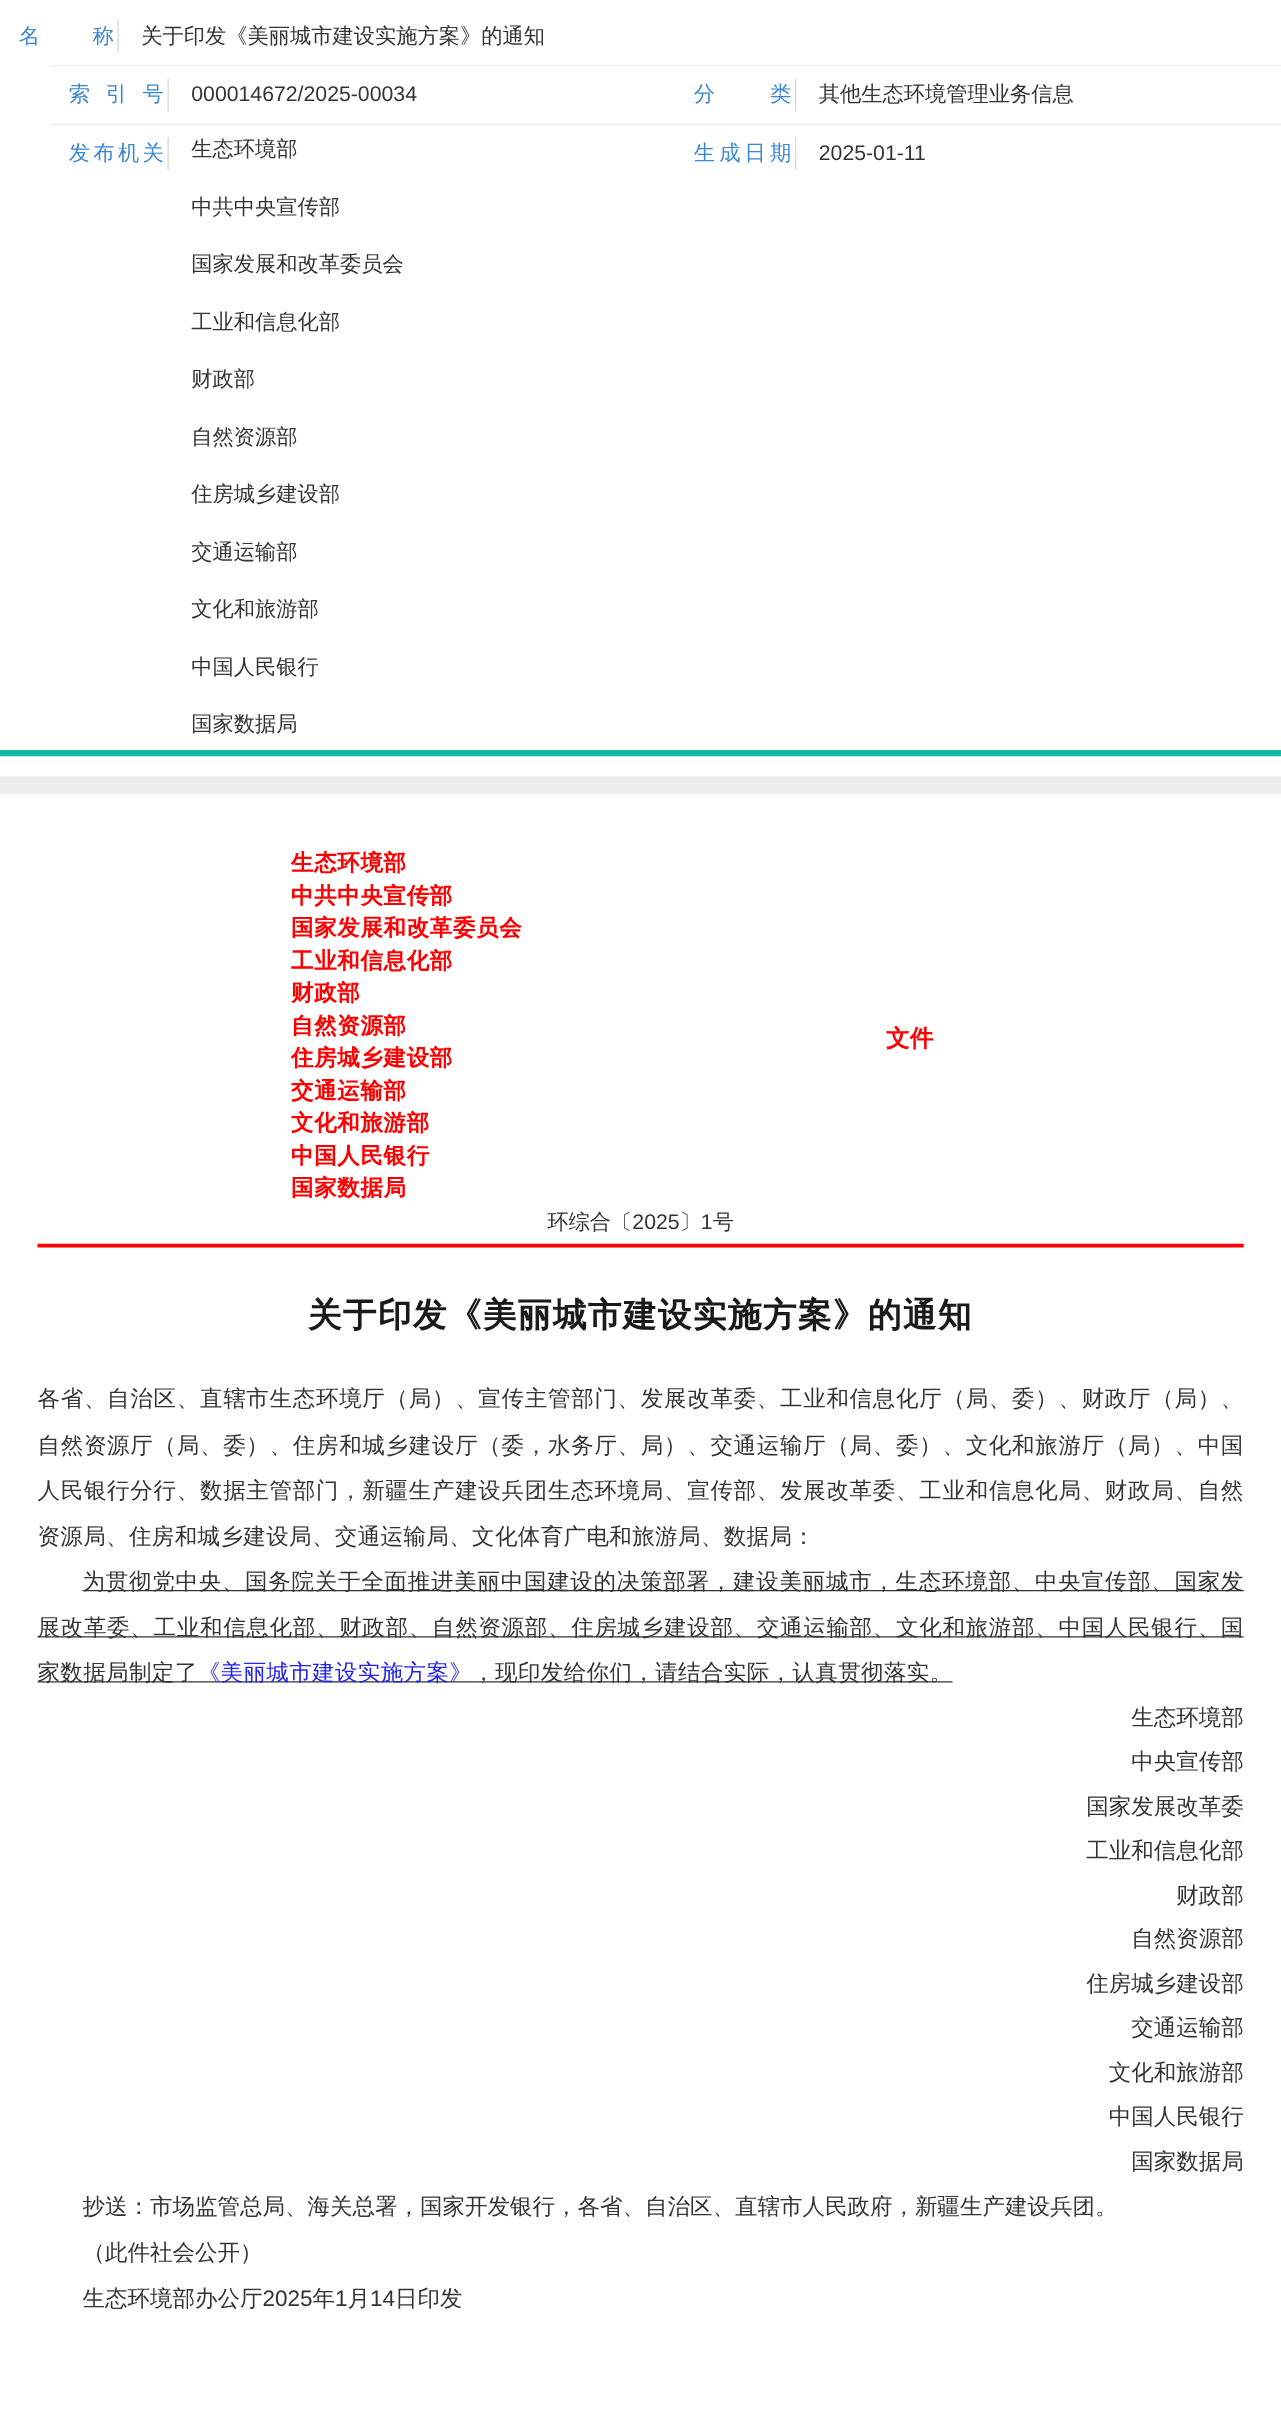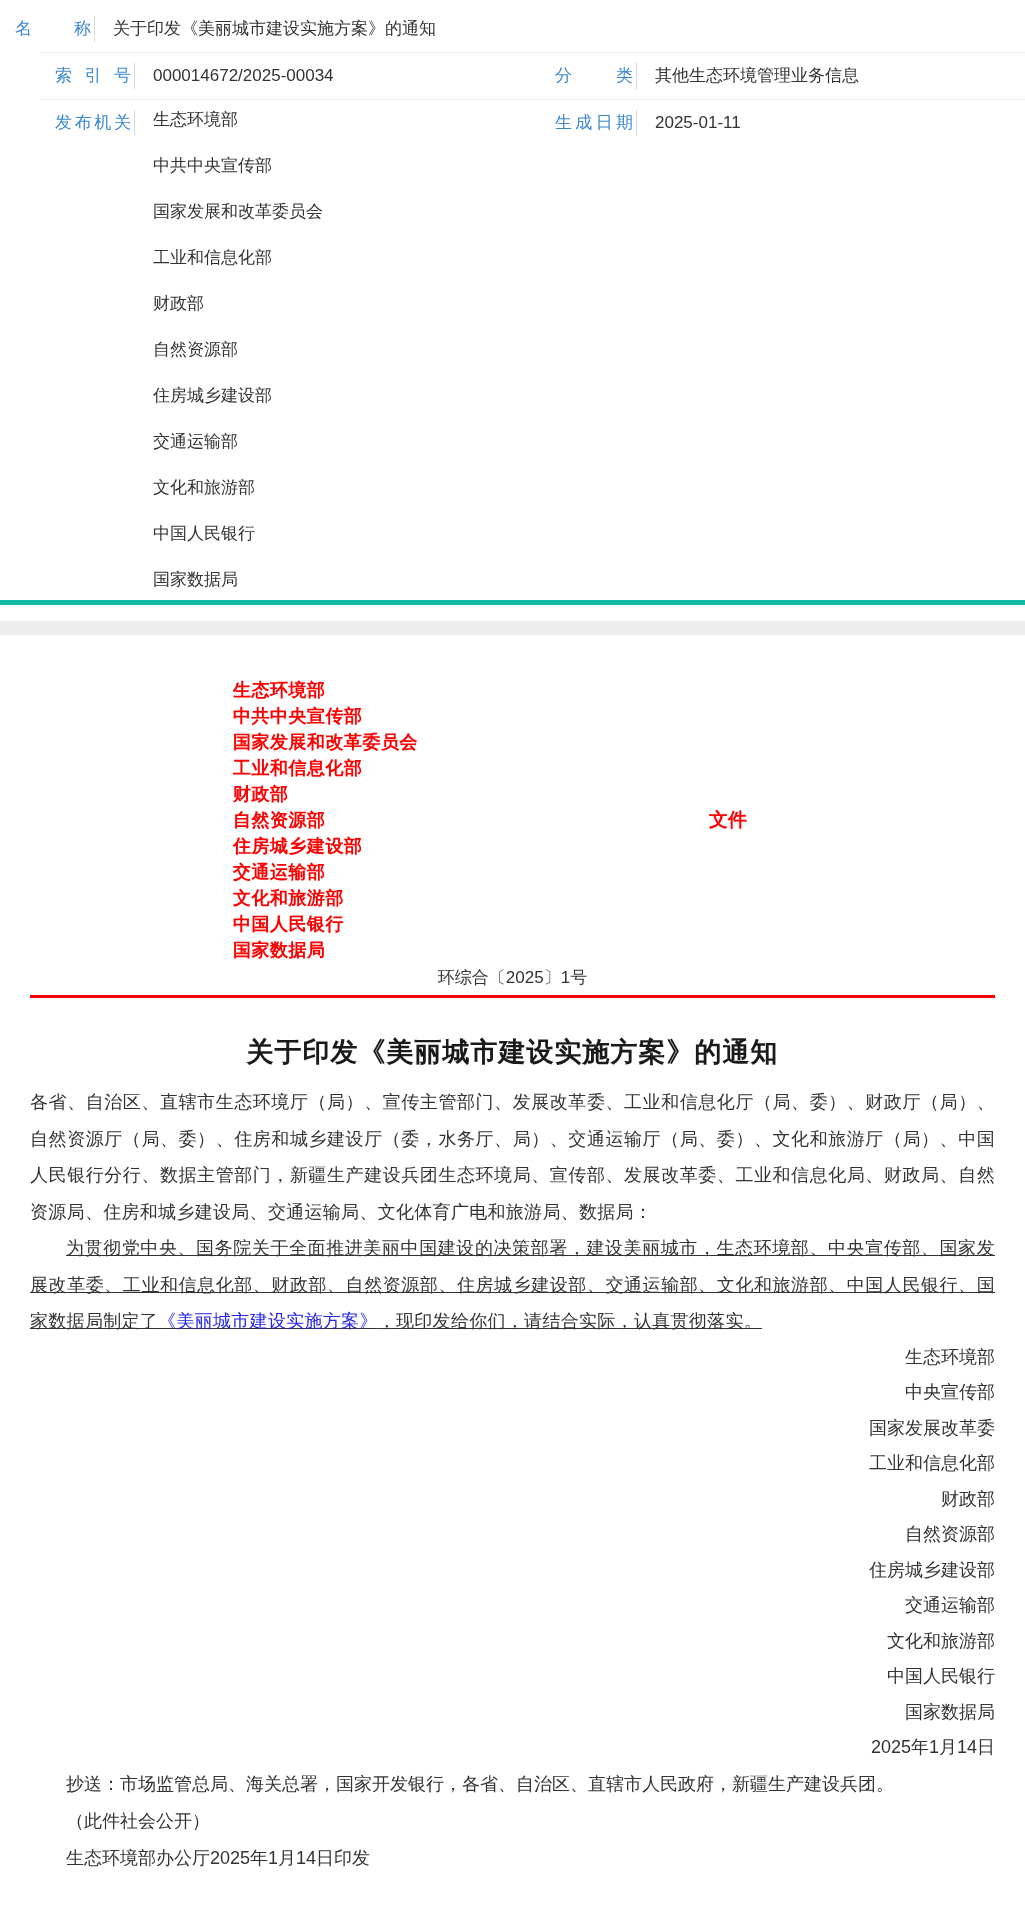--- a/index.html
+++ b/index.html
@@ -38,37 +38,37 @@
   
   .doc { padding:0 30px; }
 
   .letterhead { position:relative; margin-top:42px; min-height:286px; }
   .letterhead-agencies { padding-left:203px; }
   .letterhead-agencies .list-line {
     color:#ff0000; font-weight:bold; font-size:18px; line-height:26px;
     letter-spacing:0.5px;
   }
   .wenjian {
-    position:absolute; left:679px; top:130px;
+    position:absolute; left:679px; top:142px;
     color:#ff0000; font-weight:bold; font-size:19px; line-height:26px;font-family:Liberation Serif, serif;
   }
 
   .doc-number { text-align:center; font-size:17px; line-height:26px; margin-top:2px; color:#333; }
   .red-rule { height:3px; background:#ff0000; border:none; margin-top:4px; }
 
   .doc-title {
     text-align:center; font-size:27px; font-weight:bold; color:#1a1a1a;
     line-height:40px; margin-top:34px; letter-spacing:1px;
   }
 
   .para {
     font-size:18px; line-height:36.5px; text-align:justify; color:#333;
     letter-spacing:0.3px;
   }
-  .para-first { margin-top:12px; }
+  .para-first { margin-top:29px; }
   .indent-2em { text-indent:2em;text-decoration:underline; }
   .doc-link { color:#2323ee; text-decoration:none; cursor:pointer; }
 
   .signatures { text-align:right; }
   .signatures .list-line, .sign-date { font-size:18px; line-height:35.5px; color:#333; }
   .sign-date { text-align:right; }
 
   .foot-line { font-size:18px; line-height:37px; color:#333; text-indent:2em; }
 </style>
 </head>
@@ -141,19 +141,18 @@
       <div class="list-line">工业和信息化部</div>
       <div class="list-line">财政部</div>
       <div class="list-line">自然资源部</div>
       <div class="list-line">住房城乡建设部</div>
       <div class="list-line">交通运输部</div>
       <div class="list-line">文化和旅游部</div>
       <div class="list-line">中国人民银行</div>
       <div class="list-line">国家数据局</div>
     </div>
 
-  <div class="sign-date">2025年1月14日</div>
 
   <p class="foot-line">抄送：市场监管总局、海关总署，国家开发银行，各省、自治区、直辖市人民政府，新疆生产建设兵团。</p>
   <p class="foot-line">（此件社会公开）</p>
   <p class="foot-line">生态环境部办公厅2025年1月14日印发</p>
 
 </div>
 
 </body></html>

